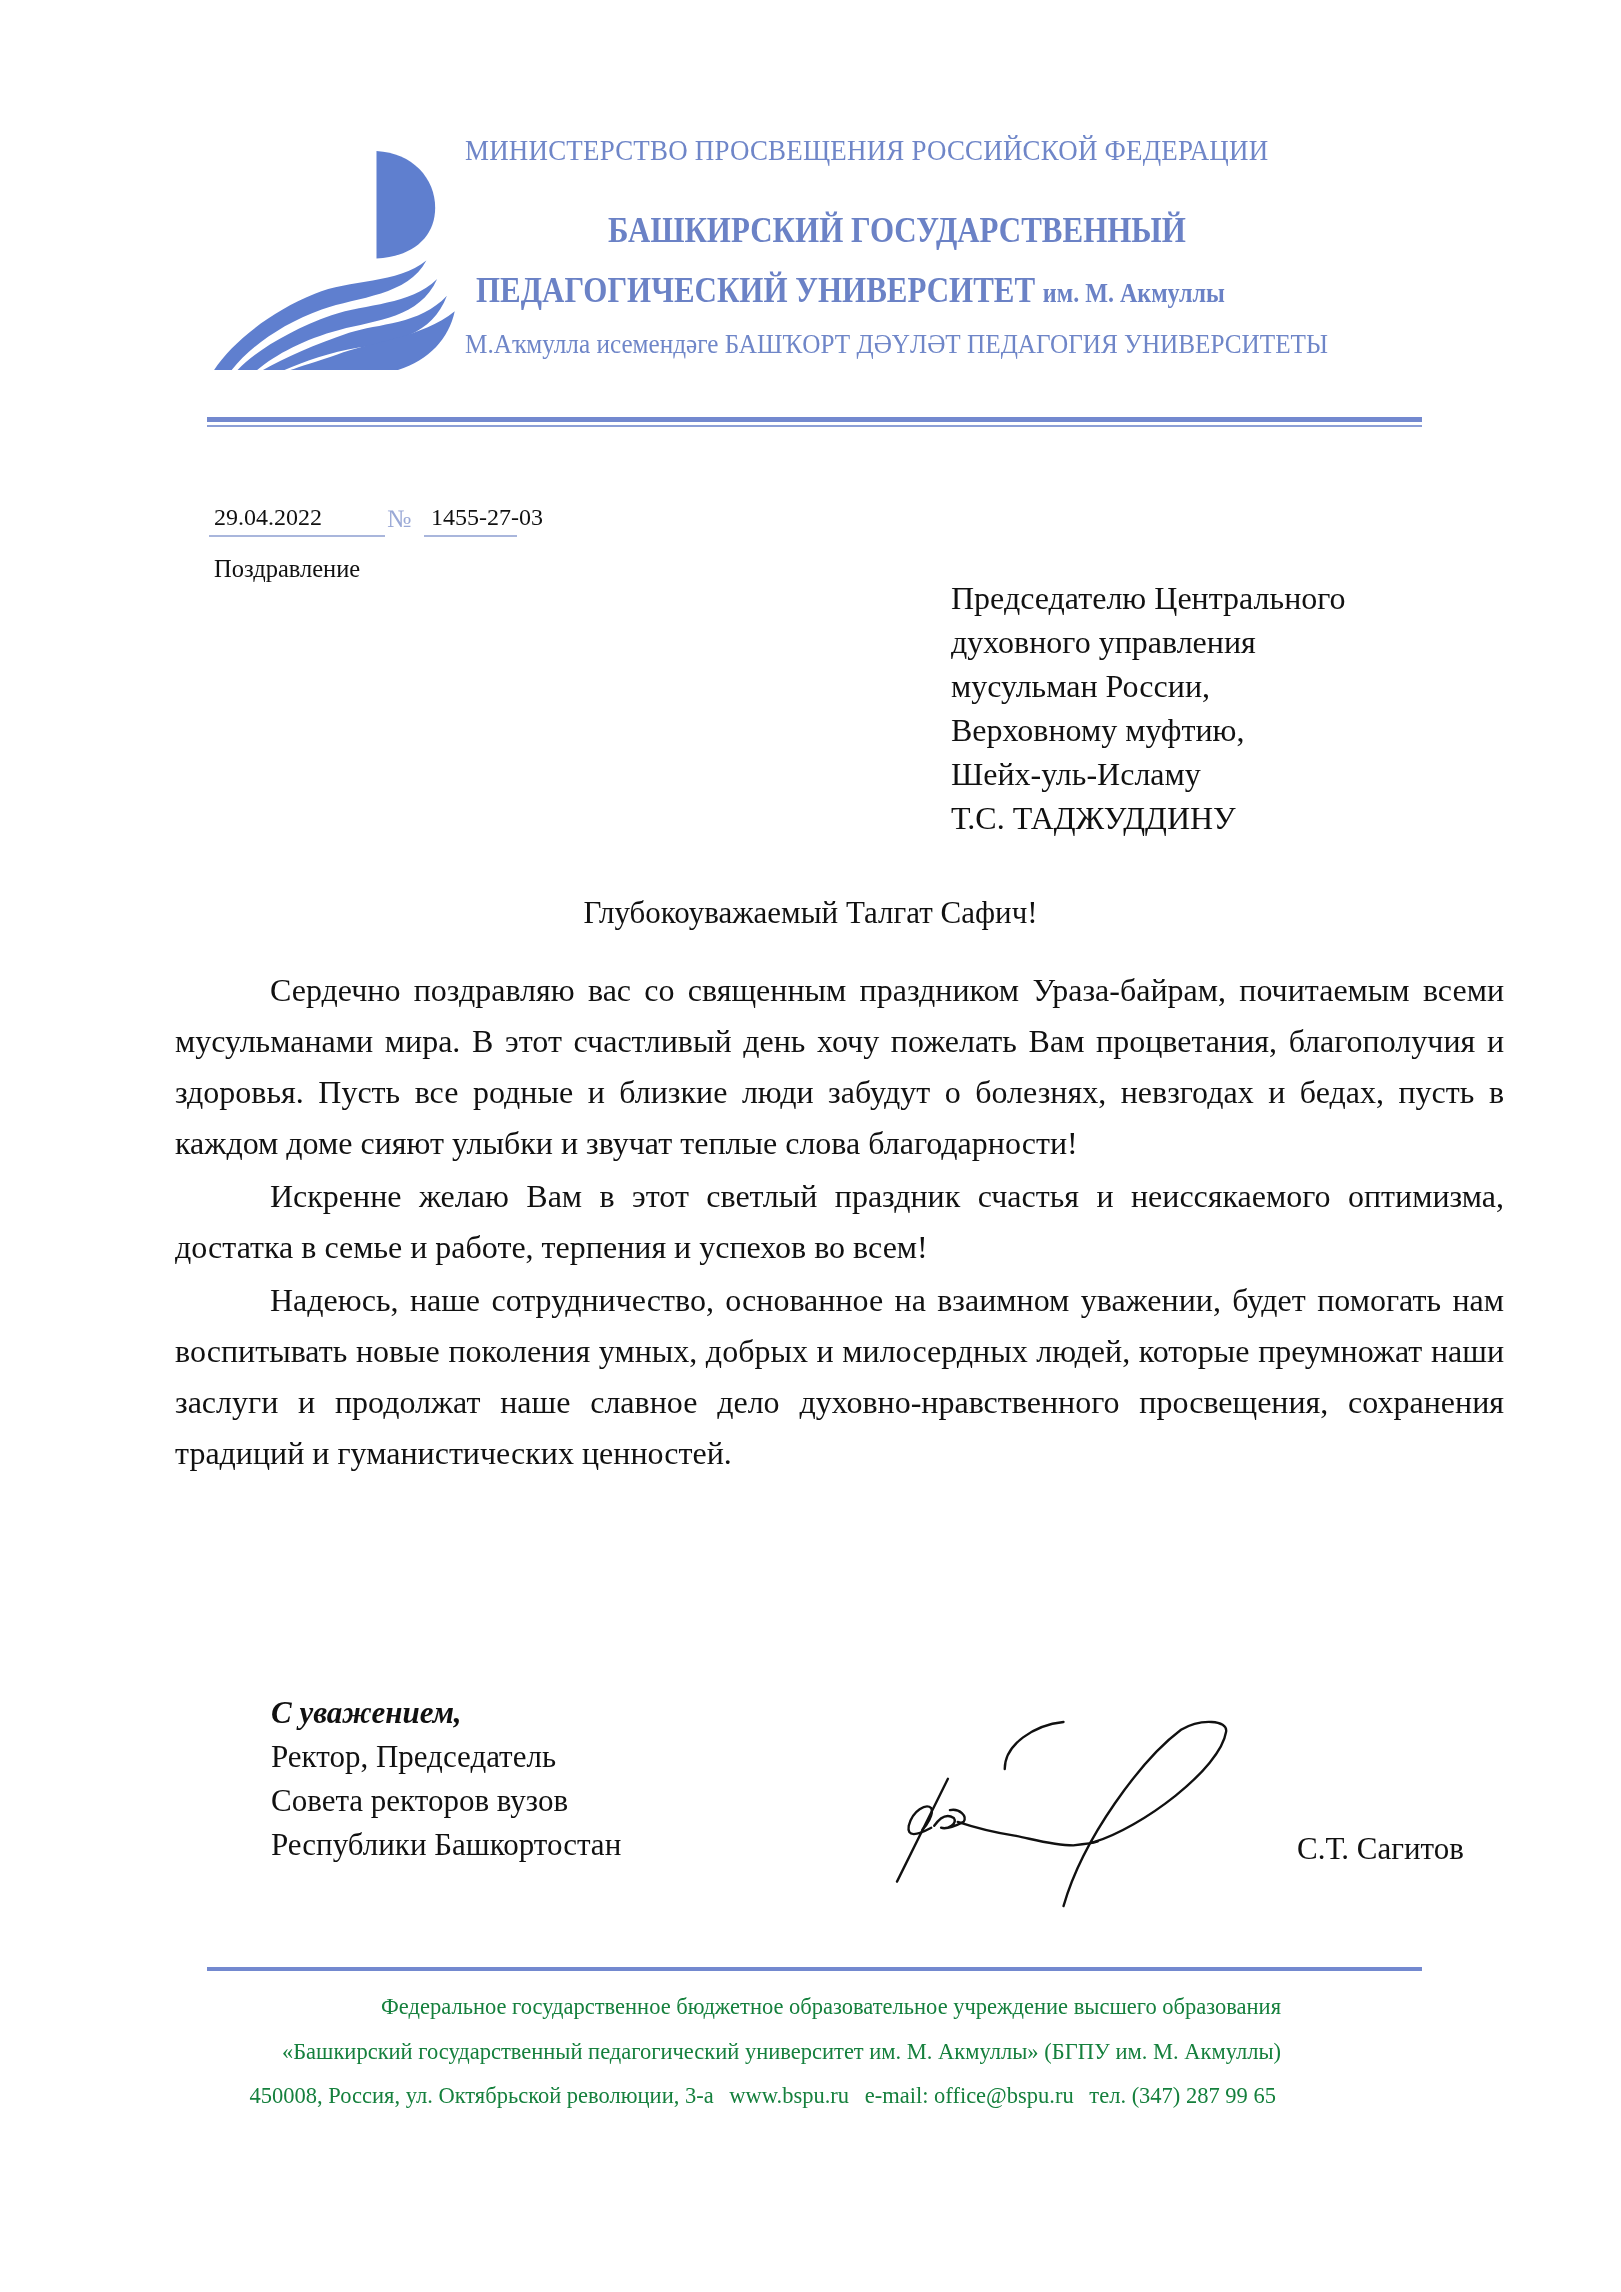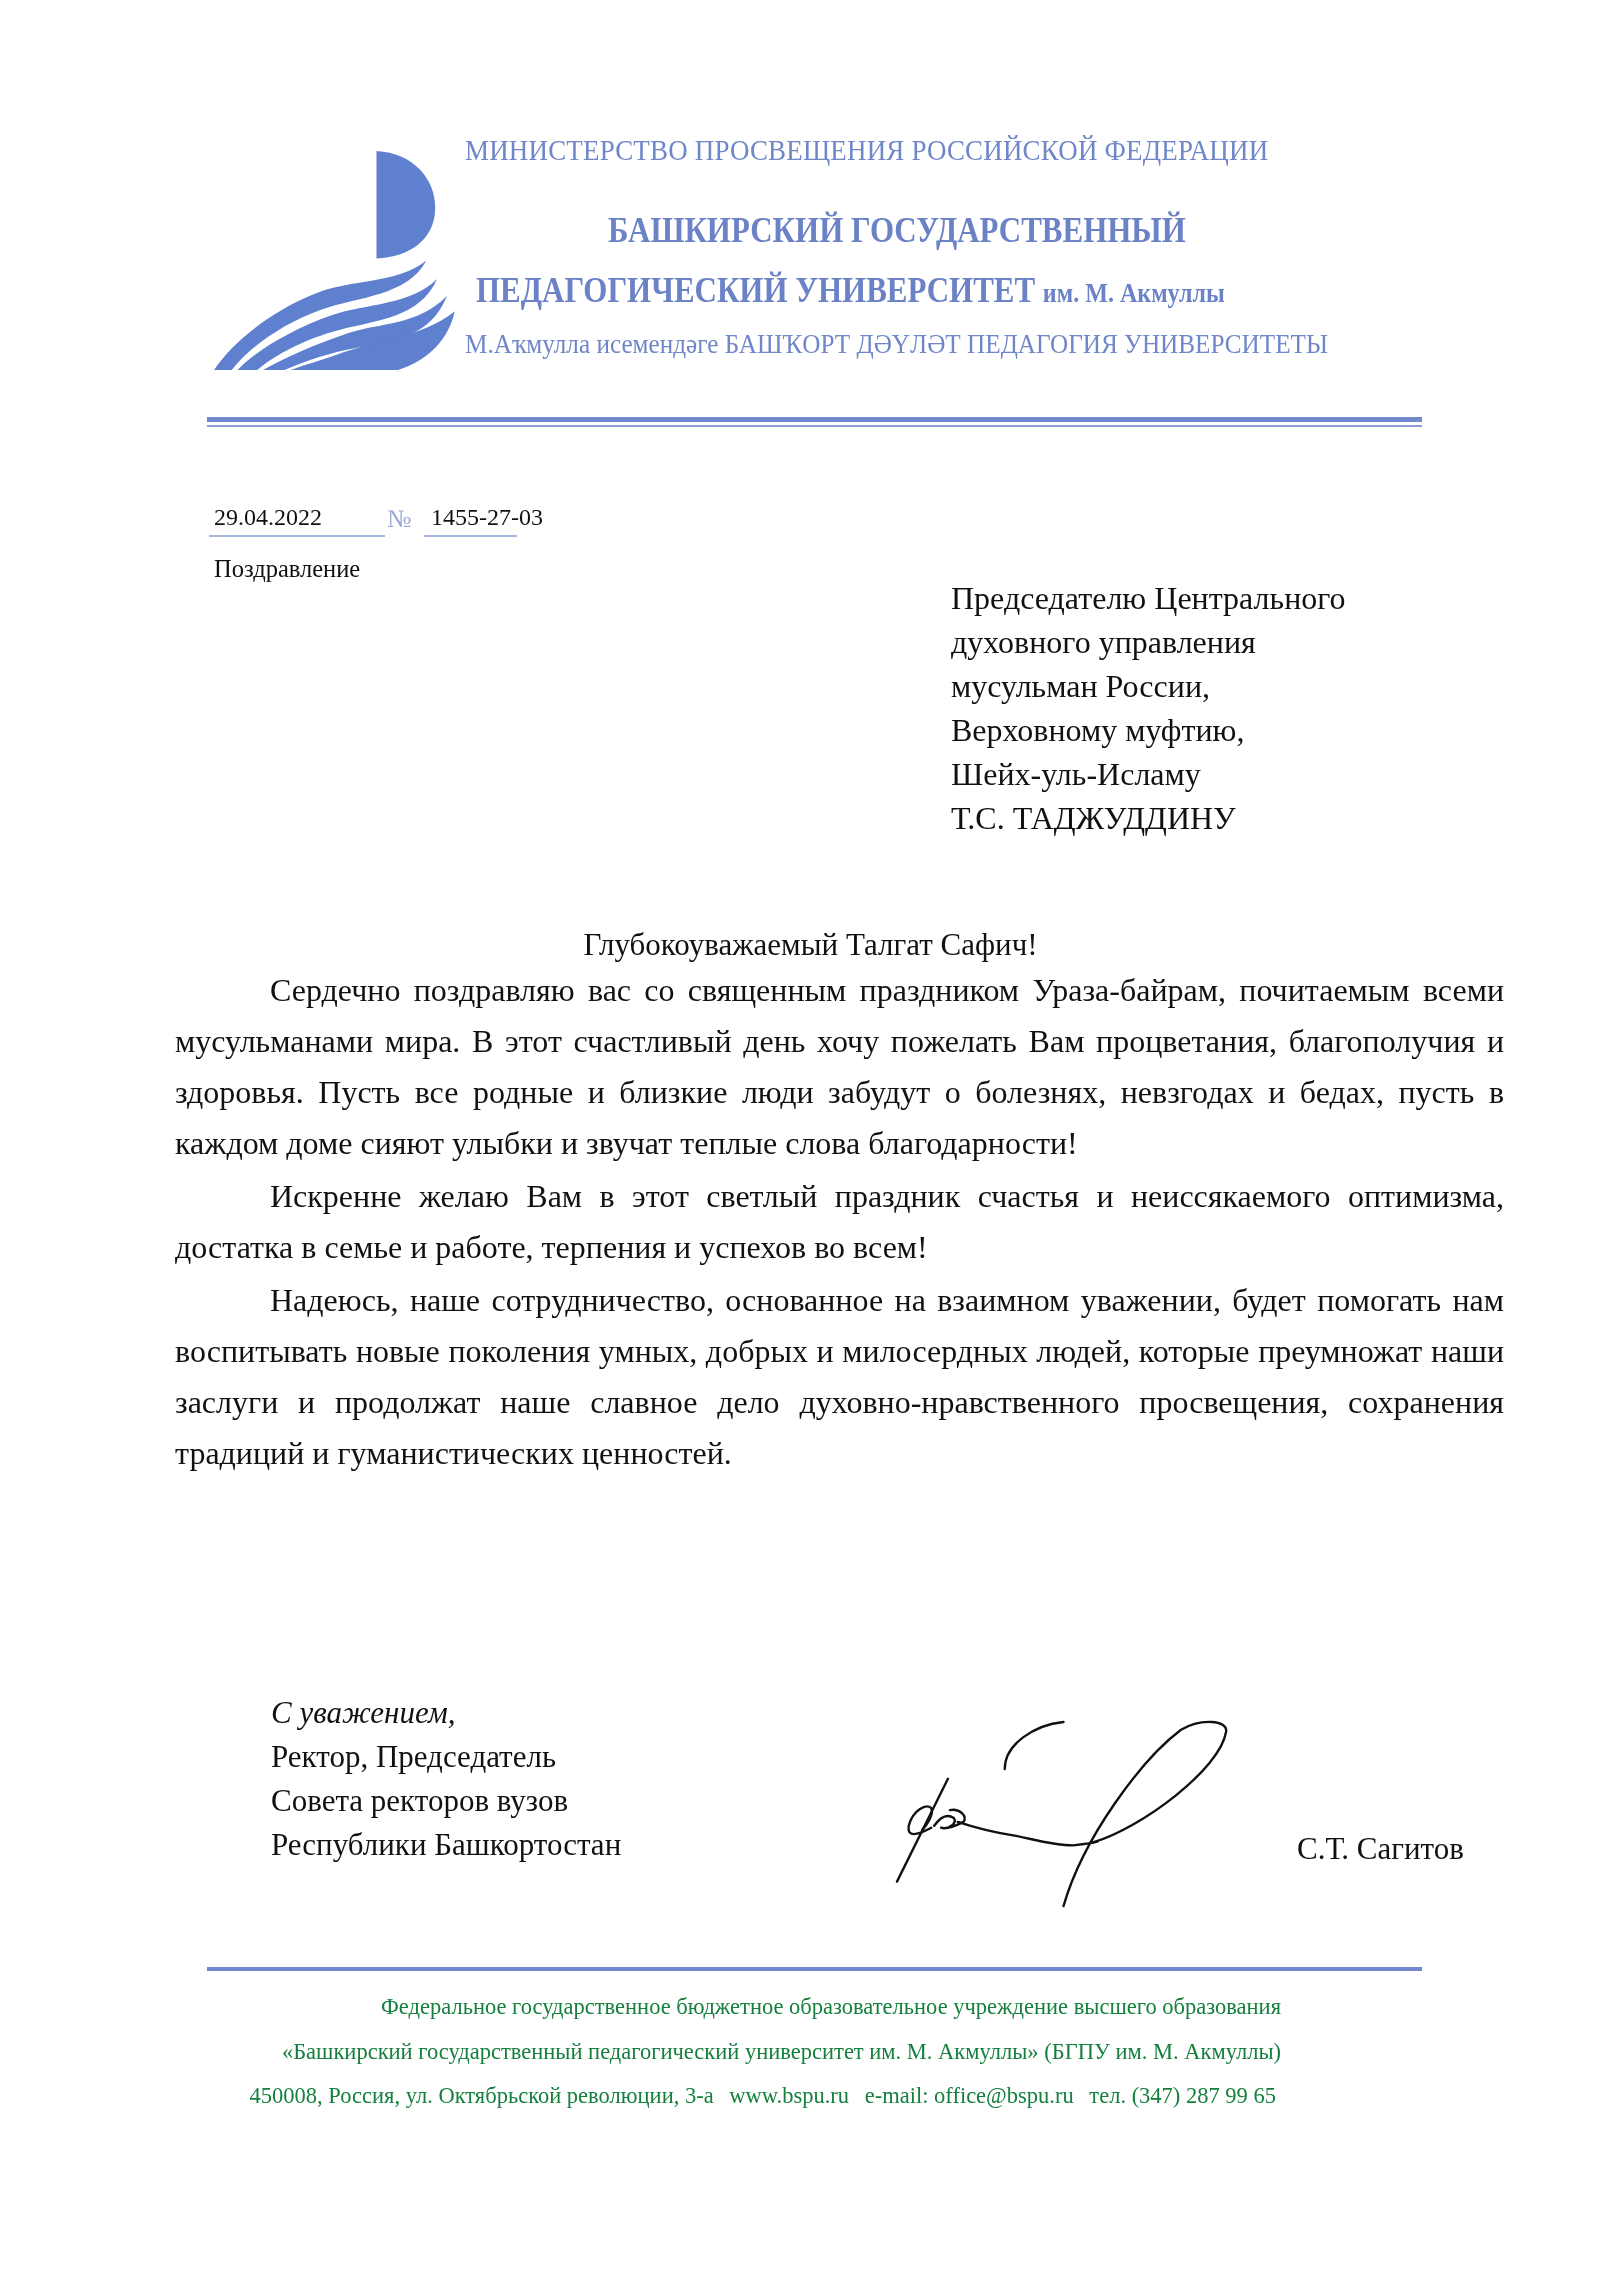--- a/index.html
+++ b/index.html
@@ -25,29 +25,29 @@
   .reg-no { left: 387px; top: 504px; color: #9aa9d6; font-size: 25.5px; }
   .reg-num { left: 431px; top: 504px; }
   .reg-line2 { position: absolute; left: 424px; top: 535px; width: 93px; height: 2px; background: #a9b6dc; }
   .reg-subject { left: 214px; top: 555px; font-size: 24.5px; }
 
   
   .addr { position: absolute; left: 951px; top: 576px; font-size: 32px; line-height: 44px; }
   .addr div { white-space: nowrap; }
 
   
-  .salutation { position: absolute; left: 0; width: 1621px; text-align: center; top: 895px; font-size: 31px; margin-top: 32px; }
+  .salutation { position: absolute; left: 0; width: 1621px; text-align: center; top: 895px; font-size: 31px; }
 
   
   .body-text { position: absolute; left: 173px; width: 1333px; top: 963px; font-size: 32px; line-height: 51px; text-align: justify; }
   .body-text p { margin: 2px; text-indent: 95px; text-align: justify; font-family: Liberation Serif, serif; }
 
   
   .closing { position: absolute; left: 271px; top: 1691px; font-size: 31px; line-height: 44px; }
-  .closing .italic { font-style: italic; }
+  .closing .italic { font-style: italic; font-weight: bold; }
   .closing div { white-space: nowrap; }
   .signature { position: absolute; left: 887px; top: 1720px; width: 353px; height: 191px; }
   .signer { left: 1297px; top: 1831px; font-size: 31px; }
 
   
   .ftr { position: absolute; left: 0; width: 1281px; text-align: right; color: #15803d; font-size: 22.5px; white-space: nowrap; }
   .ftr-1 { top: 1994px; }
   .ftr-2 { top: 2039px; }
   .ftr-3 { top: 2083px; }
   .ftr-3 span { margin: 0 5px; }

